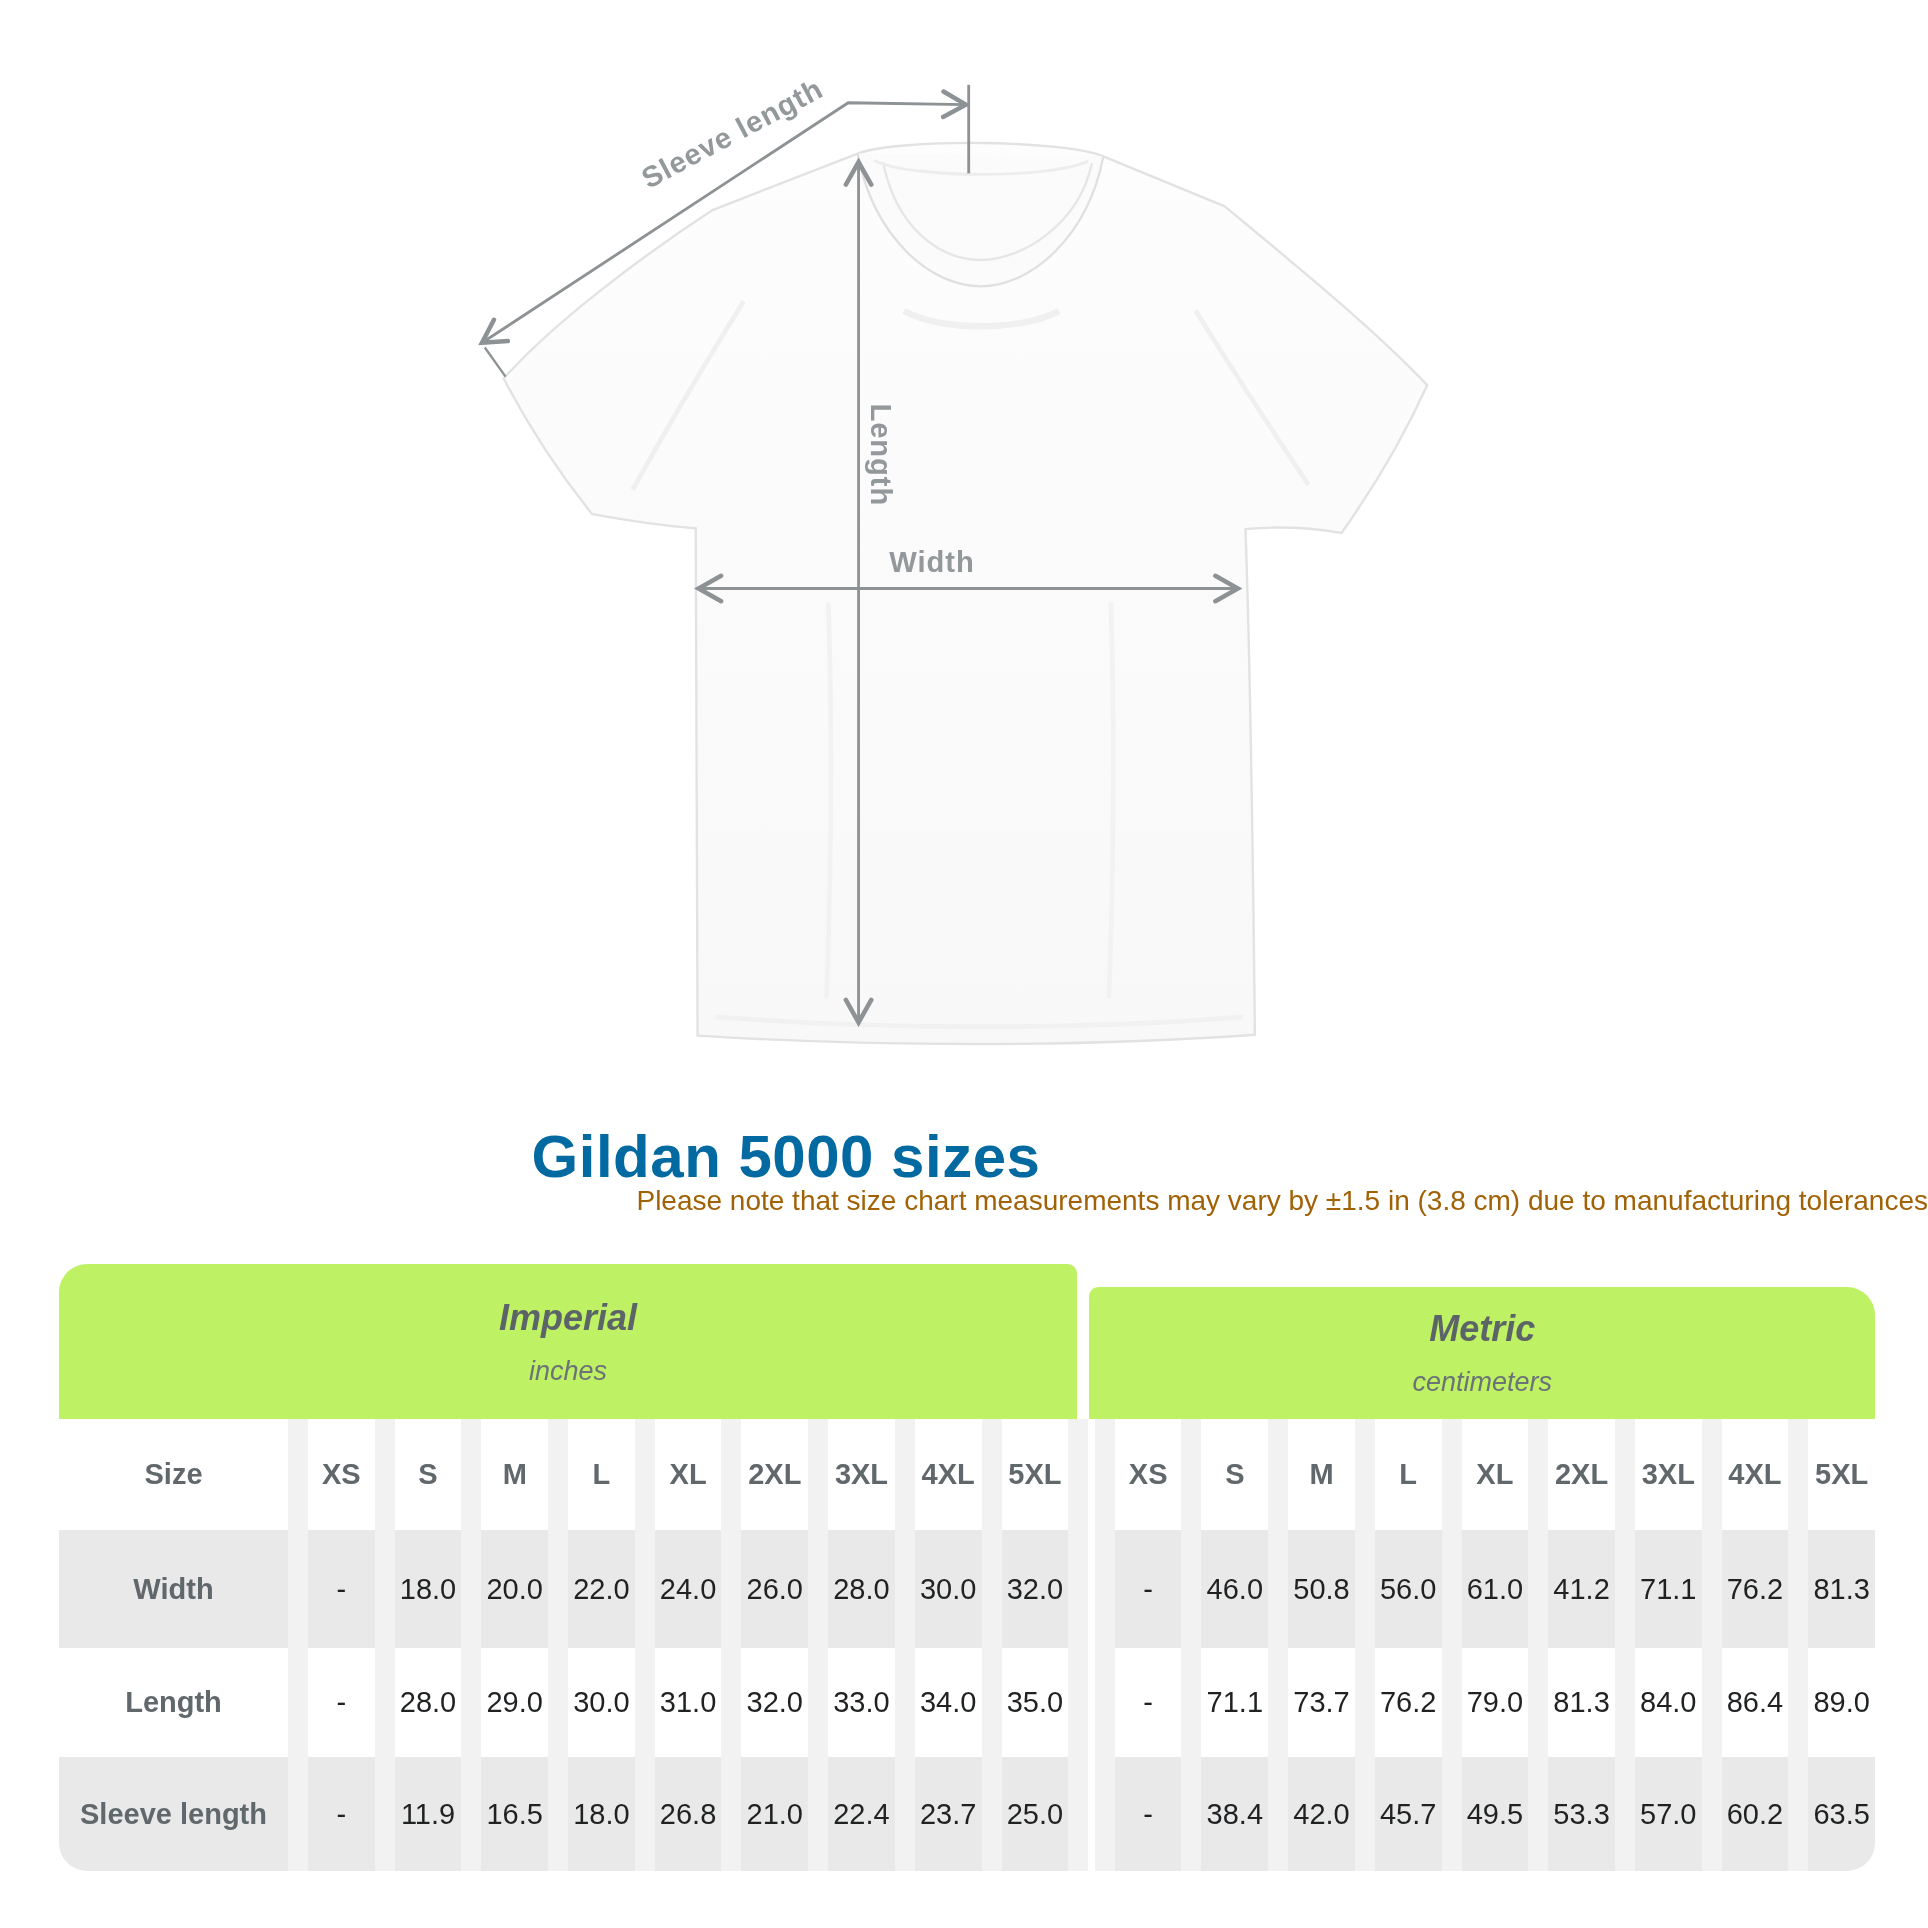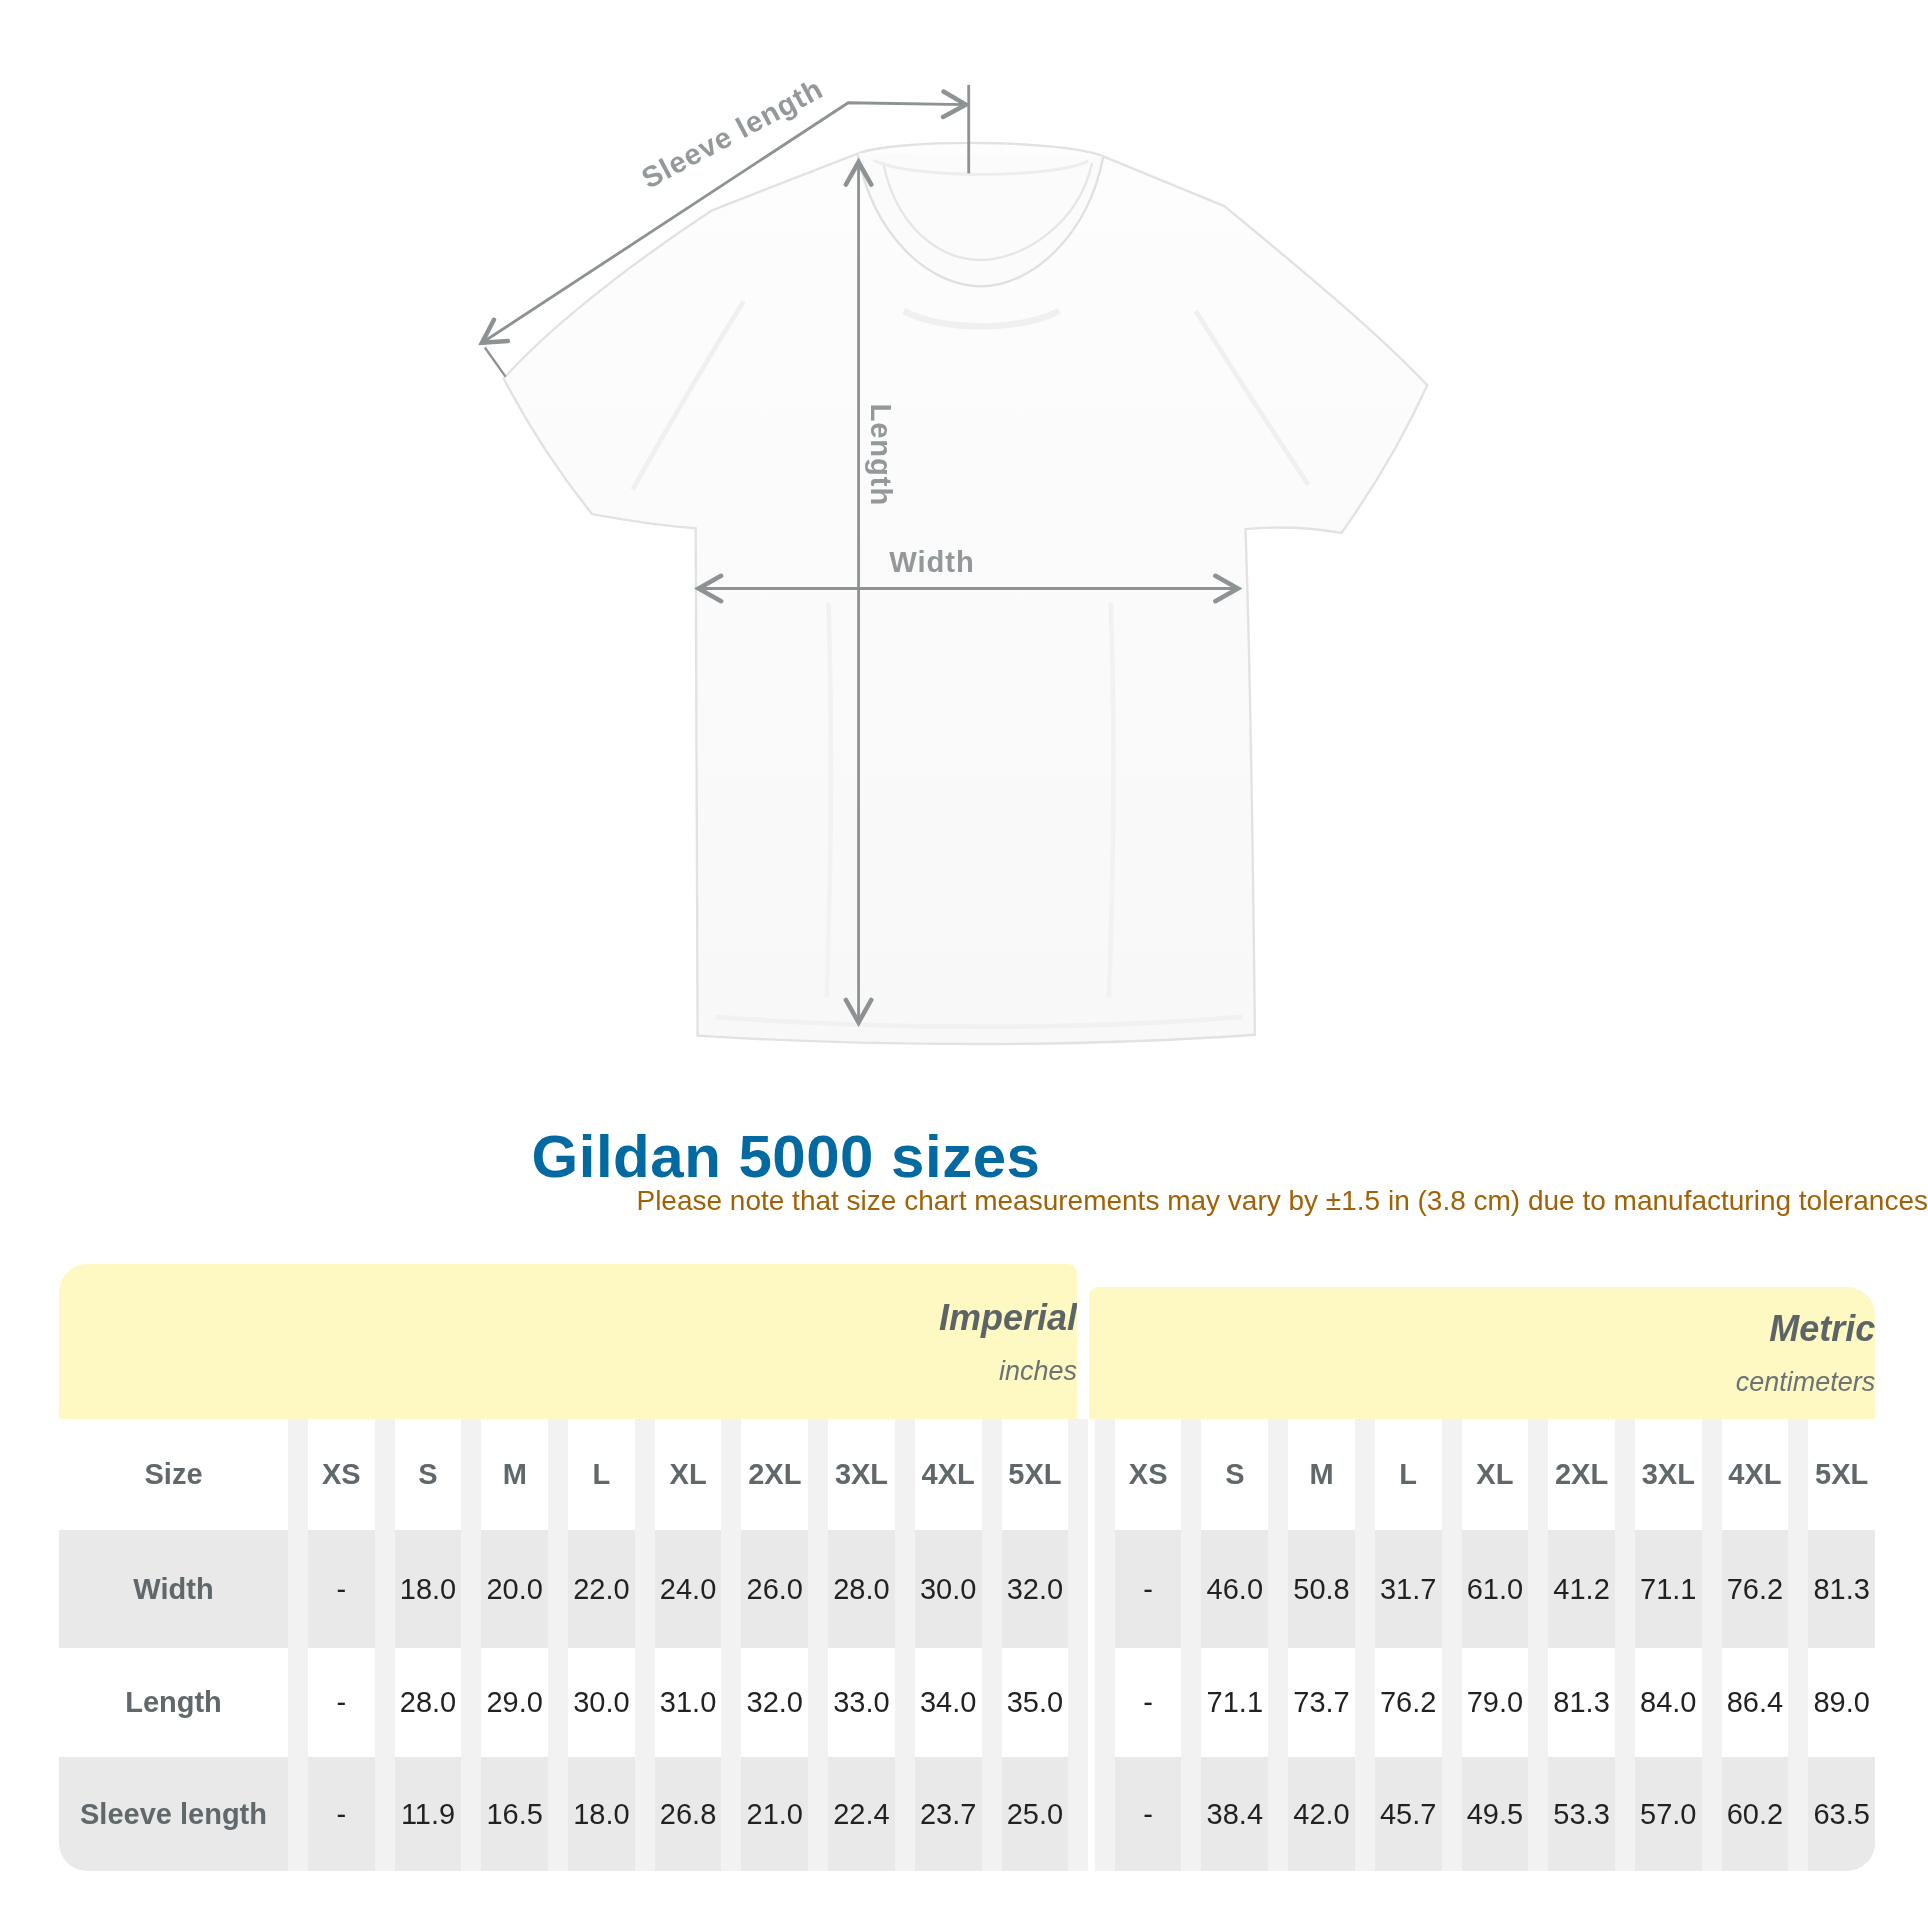--- a/index.html
+++ b/index.html
@@ -11,21 +11,21 @@
   .page-title {
     position:absolute; top:1122px; left:0; width:1572px; text-align:center;
     font-size:60px; font-weight:bold; color:#0369a1; letter-spacing:0.5px;
   }
   .page-subtitle {
     position:absolute; top:1185px; left:0; width:1928px; text-align:right;
     font-size:28px; color:#a16207;
   }
   .sizetable { position:absolute; left:59px; top:1264px; width:1816px; }
   .bands { display:grid; grid-template-columns:1018px 12.2px 786px; height:155px; }
-  .band { background:#fef9c3; display:flex; flex-direction:column; align-items:flex-end; justify-content:center; gap:17px; }
+  .band { background:#bef264; display:flex; flex-direction:column; align-items:center; justify-content:center; gap:17px; }
   .band-imperial { border-radius:28px 9.4px 0 0; }
   .band-metric  { border-radius:9.4px 28px 0 0;margin-top:23px; }
   .band-title { font-size:36px; font-weight:bold; font-style:italic; color:#5c6468; }
   .band-sub   { font-size:27px; font-style:italic; color:#6c7377; }
   .cols {
     display:grid; grid-template-columns:229px repeat(9,1fr) 6.6px repeat(9,1fr);
     column-gap:20px; background:#f2f2f2; border-radius:0 0 28px 28px; overflow:hidden;
   }
   .midgap { background:#ffffff; }
   .strip { display:flex; flex-direction:column; }
@@ -184,21 +184,21 @@
         <div class="cell c-s c-data">38.4</div>
       </div>
       <div class="strip">
         <div class="cell c-hdr h">M</div>
         <div class="cell c-w c-data">50.8</div>
         <div class="cell c-l c-data">73.7</div>
         <div class="cell c-s c-data">42.0</div>
       </div>
       <div class="strip">
         <div class="cell c-hdr h">L</div>
-        <div class="cell c-w c-data">31.7</div>
+        <div class="cell c-w c-data">56.0</div>
         <div class="cell c-l c-data">76.2</div>
         <div class="cell c-s c-data">45.7</div>
       </div>
       <div class="strip">
         <div class="cell c-hdr h">XL</div>
         <div class="cell c-w c-data">61.0</div>
         <div class="cell c-l c-data">79.0</div>
         <div class="cell c-s c-data">49.5</div>
       </div>
       <div class="strip">

